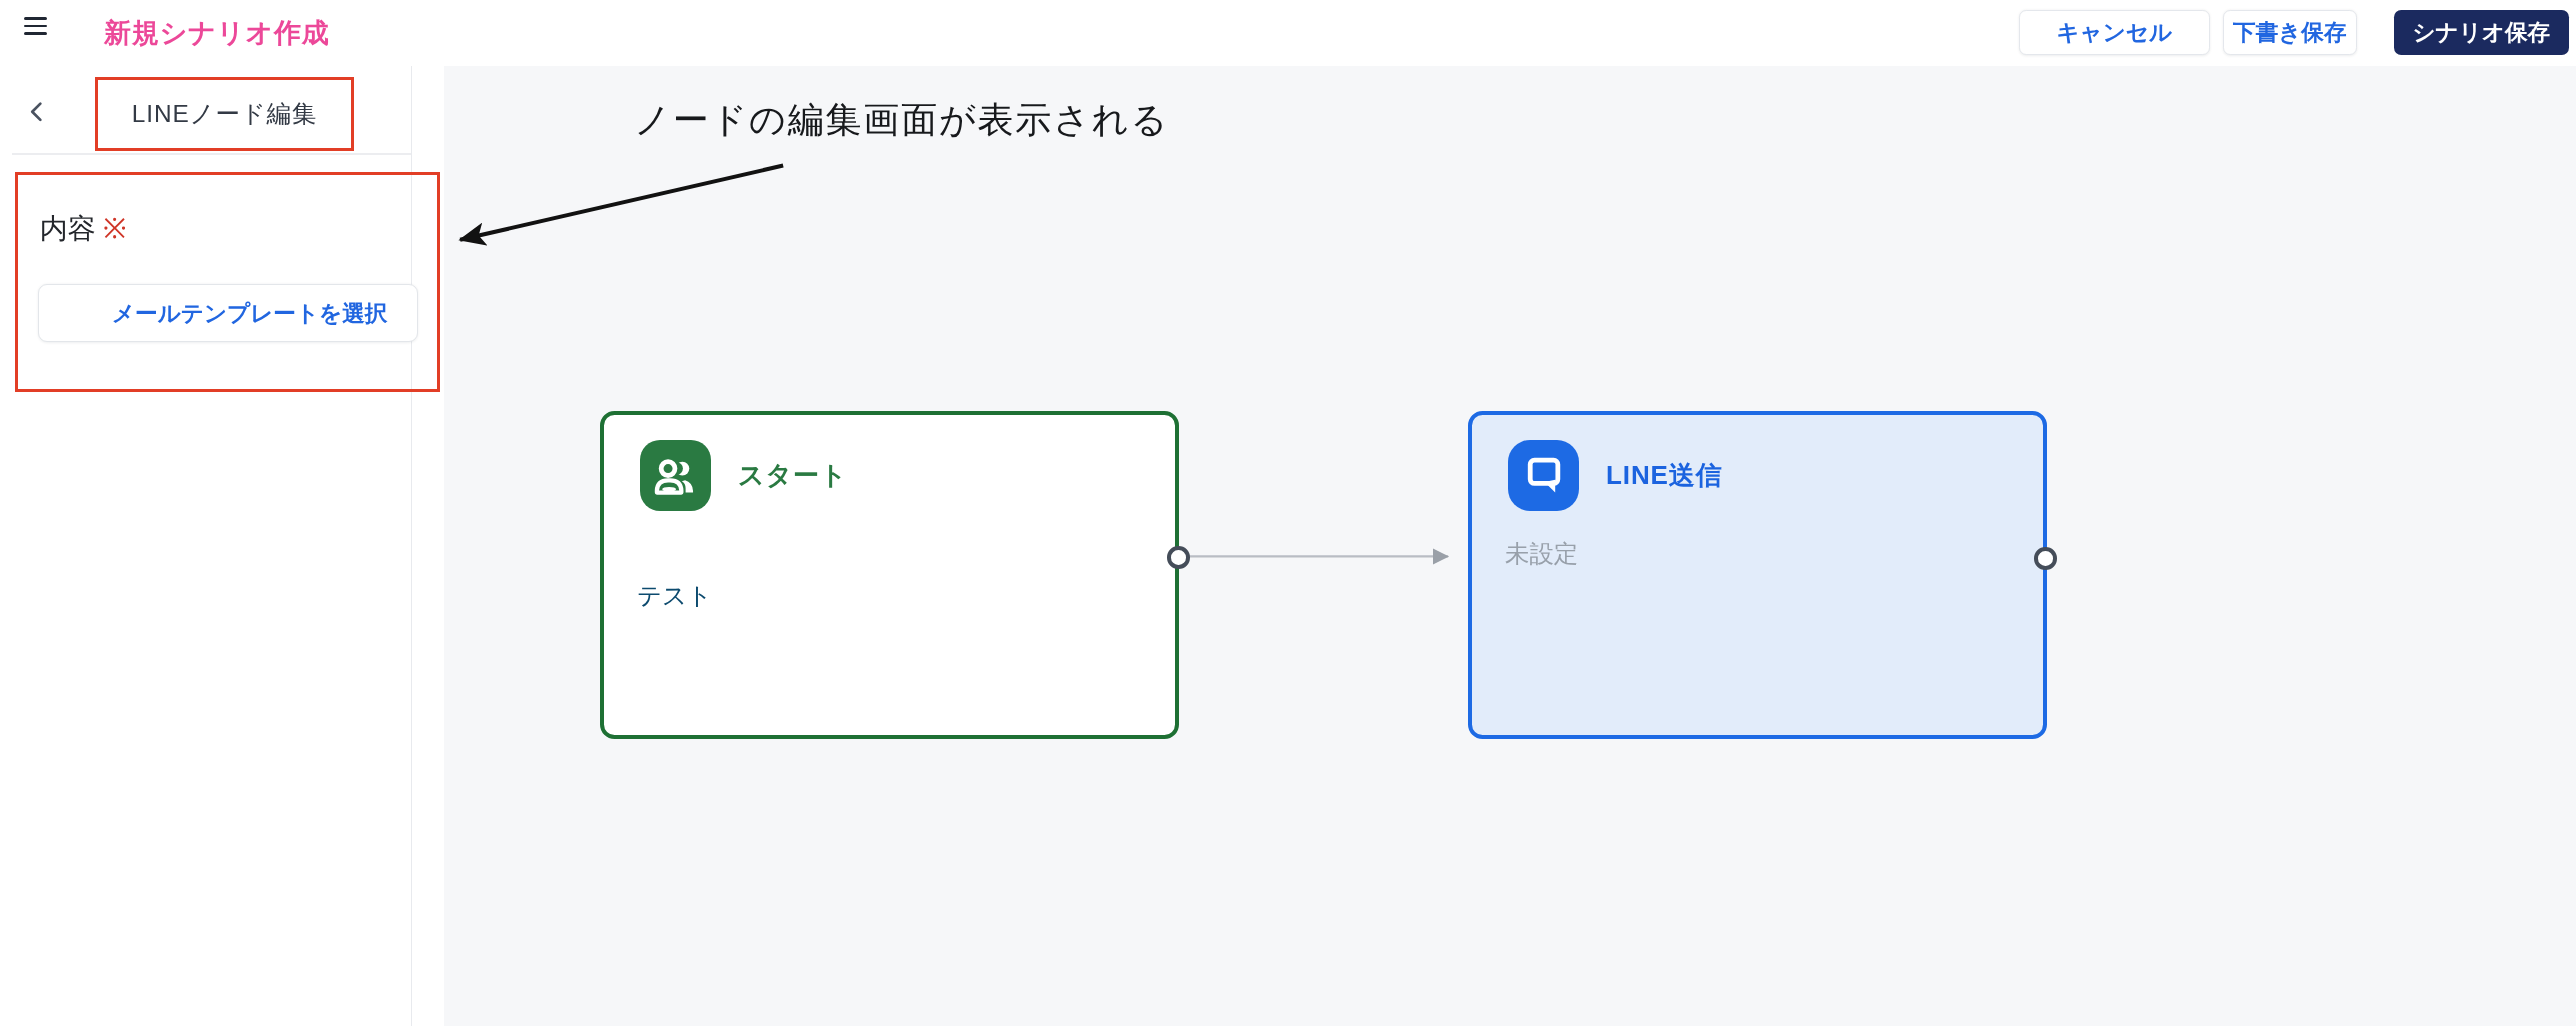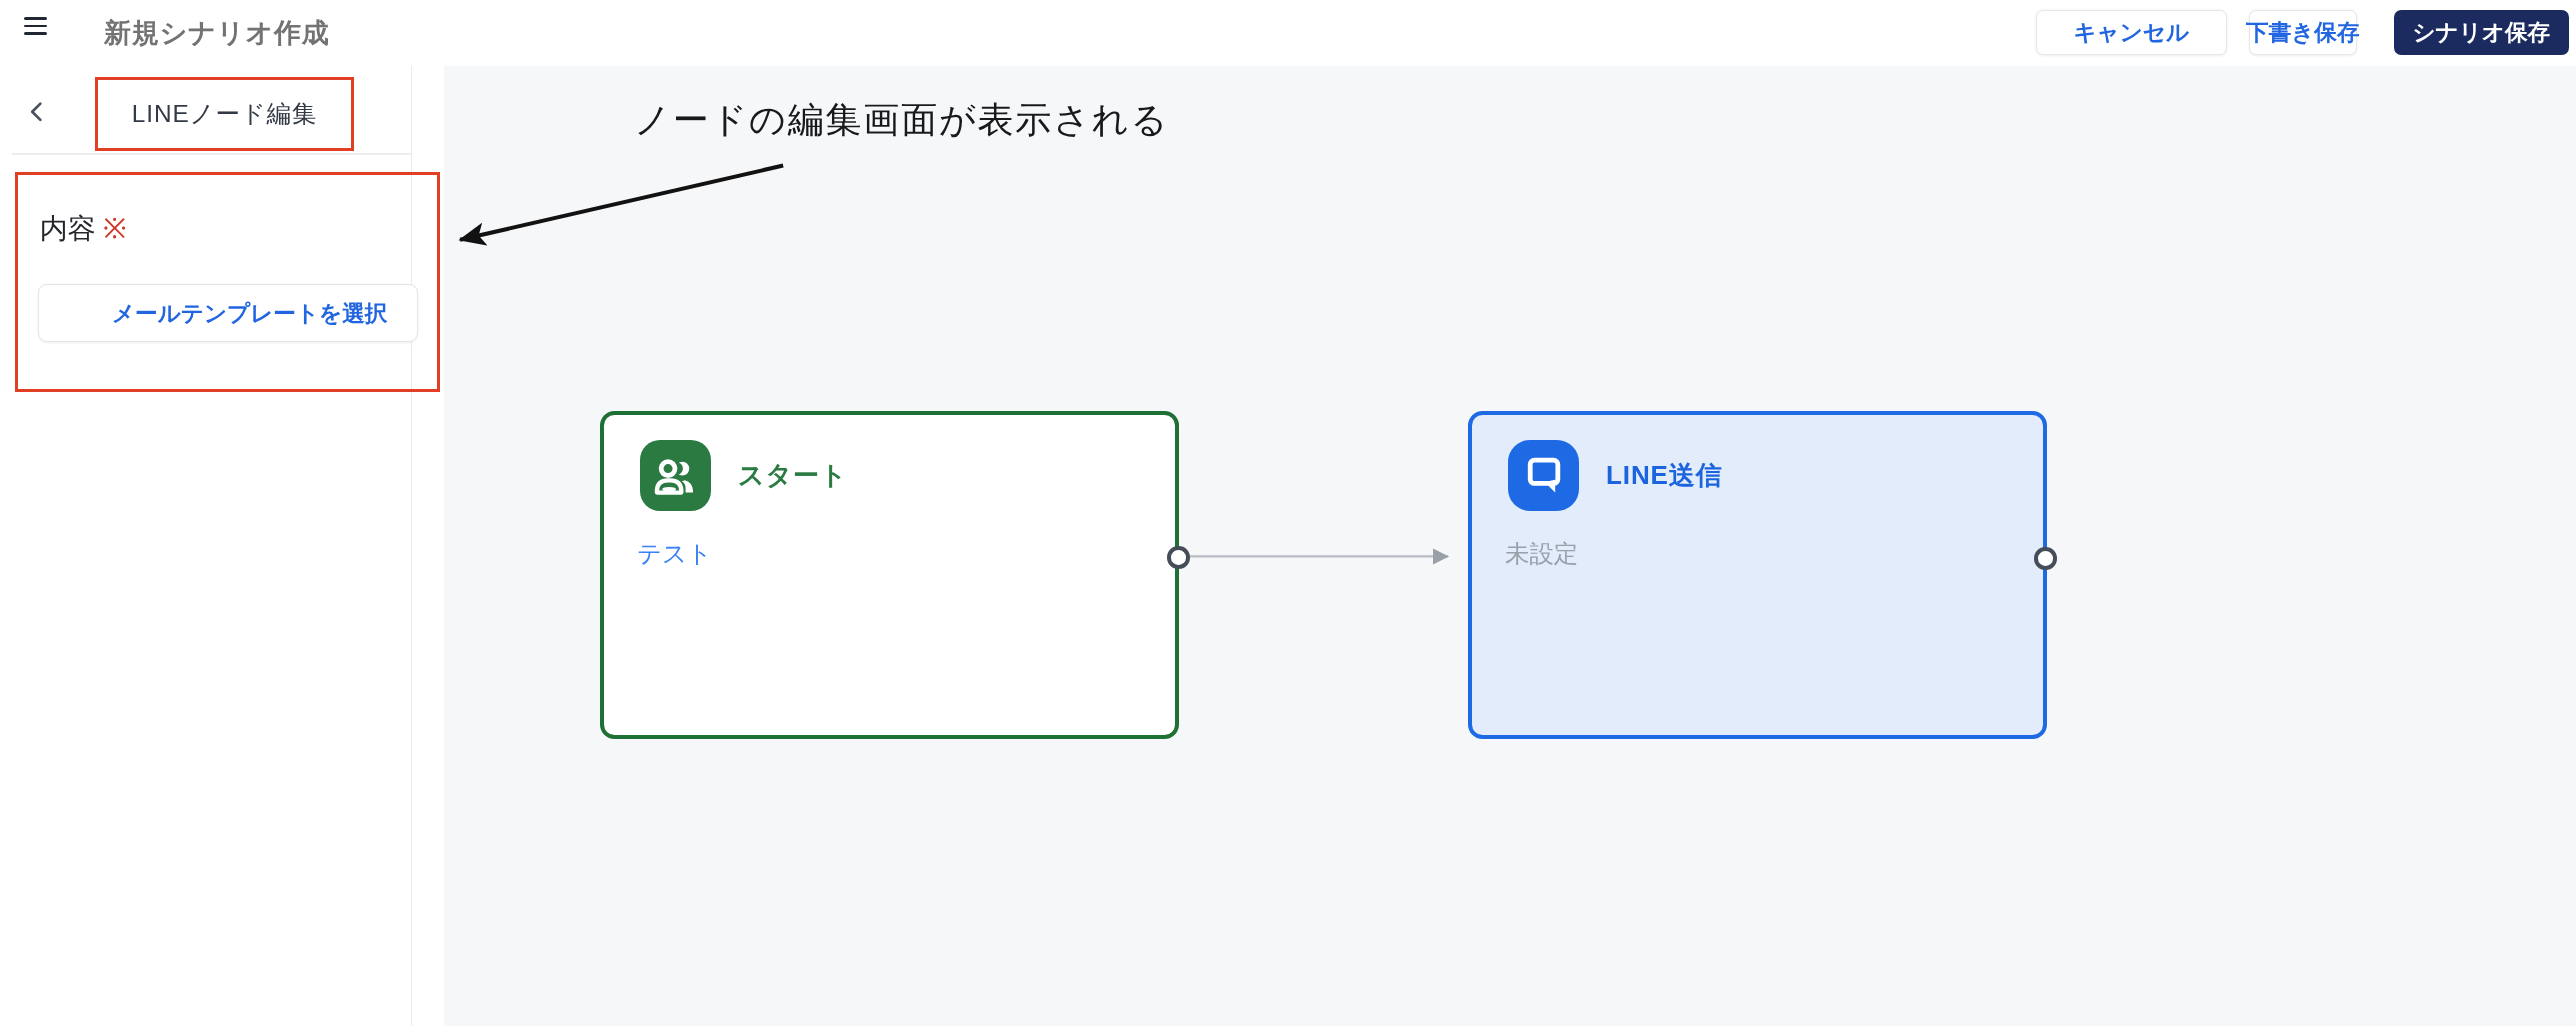--- a/index.html
+++ b/index.html
@@ -5,26 +5,26 @@
   * { box-sizing: border-box; margin: 0; padding: 0; }
   html,body { background:#fff; }
   body { font-family:"Liberation Sans", sans-serif; }
   #screen { position:relative; width:2576px; height:1026px; overflow:hidden; background:#fff; }
 
   
   .topbar { position:absolute; left:0; top:0; width:2576px; height:66px; background:#fff; z-index:5; }
   .topbar-divider { position:absolute; left:83px; top:64px; right:0; height:1.8px; background:#e8eaee; }
   .hamburger { position:absolute; left:23.5px; top:17px; width:23.5px; height:18px; display:flex; flex-direction:column; justify-content:space-between; cursor:pointer; }
   .hamburger span { display:block; height:2.7px; border-radius:1.8px; background:#202733; }
-  .topbar-title { position:absolute; left:104px; top:0; height:66px; display:flex; align-items:center; font-size:27px; font-weight:bold; color:#737373; letter-spacing:0.9px; }
+  .topbar-title { position:absolute; left:104px; top:0; height:66px; display:flex; align-items:center; font-size:27px; font-weight:bold; color:#ec4899; letter-spacing:0.9px; }
   .topbar-actions { position:absolute; right:7.2px; top:10px; display:flex; align-items:center; }
   .btn { display:flex; align-items:center; justify-content:center; height:45px; border-radius:7.2px; font-size:22.6px; font-weight:bold; cursor:pointer; white-space:nowrap; }
   .btn-ghost { background:#fff; color:#2166e0; border:0.9px solid #e4e7ec; box-shadow:0 0.9px 2.7px rgba(16,24,40,.08); }
   .btn-cancel { width:191px; }
-  .btn-draft { width:108px; margin-left:22px;text-align:right; }
+  .btn-draft { width:134px; margin-left:13px;text-align:right; }
   .btn-primary { width:175px; margin-left:37px; background:#1b2a5f; color:#fff; border:none; }
 
   
   .sidebar { position:absolute; left:0; top:66px; width:400px; bottom:0; background:#fff; border-right:1.8px solid #e8eaee; z-index:4;margin-left:12px; }
   .sidebar-header-divider { position:absolute; left:0; top:87px; width:100%; height:1.8px; background:#ecedf0; }
   .back-chevron { position:absolute; left:12.7px; top:34px; width:23.5px; height:23.5px; cursor:pointer; }
   .red-box { position:absolute; border:3.6px solid #e23e26; background:transparent; }
   .title-box { left:83px; top:11px; width:259px; height:74px; display:flex; align-items:center; justify-content:center; }
   .panel-title { font-size:24.4px; color:#333a45; letter-spacing:0.9px; }
   .content-box { left:2.7px; top:106px; width:425px; height:220px; }
@@ -42,21 +42,21 @@
   .node-start { left:600px; top:411px; background:#fff; border:4.5px solid #1e7034; }
   .node-line { left:1468px; top:411px; background:#e2ecfa; border:4.5px solid #1d6ae4; }
   .node-head { position:absolute; left:36px; top:25px; display:flex; align-items:center; gap:27px; }
   .node-icon { width:71px; height:71px; border-radius:20px; display:flex; align-items:center; justify-content:center; flex:0 0 auto; }
   .node-icon.green { background:#2a7a42; }
   .node-icon.blue { background:#1d6ae4; border-radius:22px; }
   .node-title { font-size:26px; font-weight:bold; letter-spacing:0.9px; }
   .node-title.green { color:#2a7a42; }
   .node-title.blue { color:#1b63df; }
   .node-subtitle { position:absolute; left:33px; top:123px; font-size:24.4px; }
-  .subtitle-dark { color:#3b82f6; }
+  .subtitle-dark { color:#0c4a6e;margin-top:42px; }
   .subtitle-muted { color:#98a0aa; }
 
   
   .handle { position:absolute; width:22.6px; height:22.6px; border-radius:50%; background:#fff; border:4.5px solid #454d59; z-index:3; cursor:crosshair; }
   .handle-1 { left:1167px; top:546px; }
   .handle-2 { left:2034px; top:547px; }
 </style>
 </head>
 <body>
 

